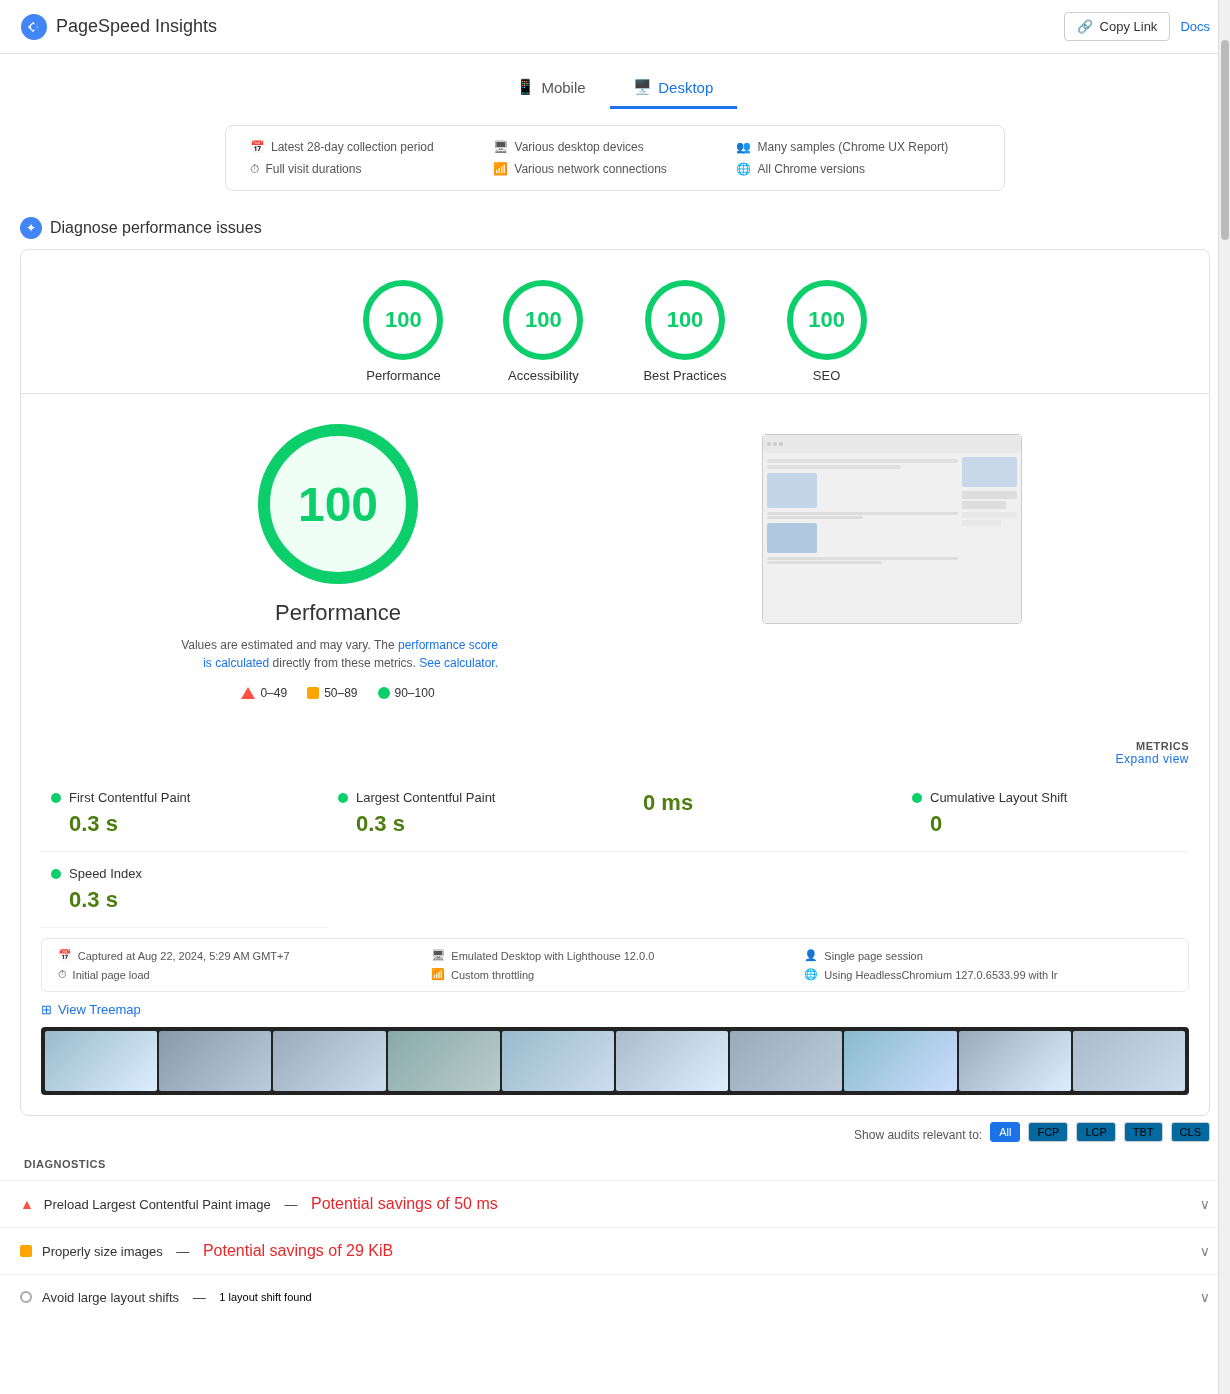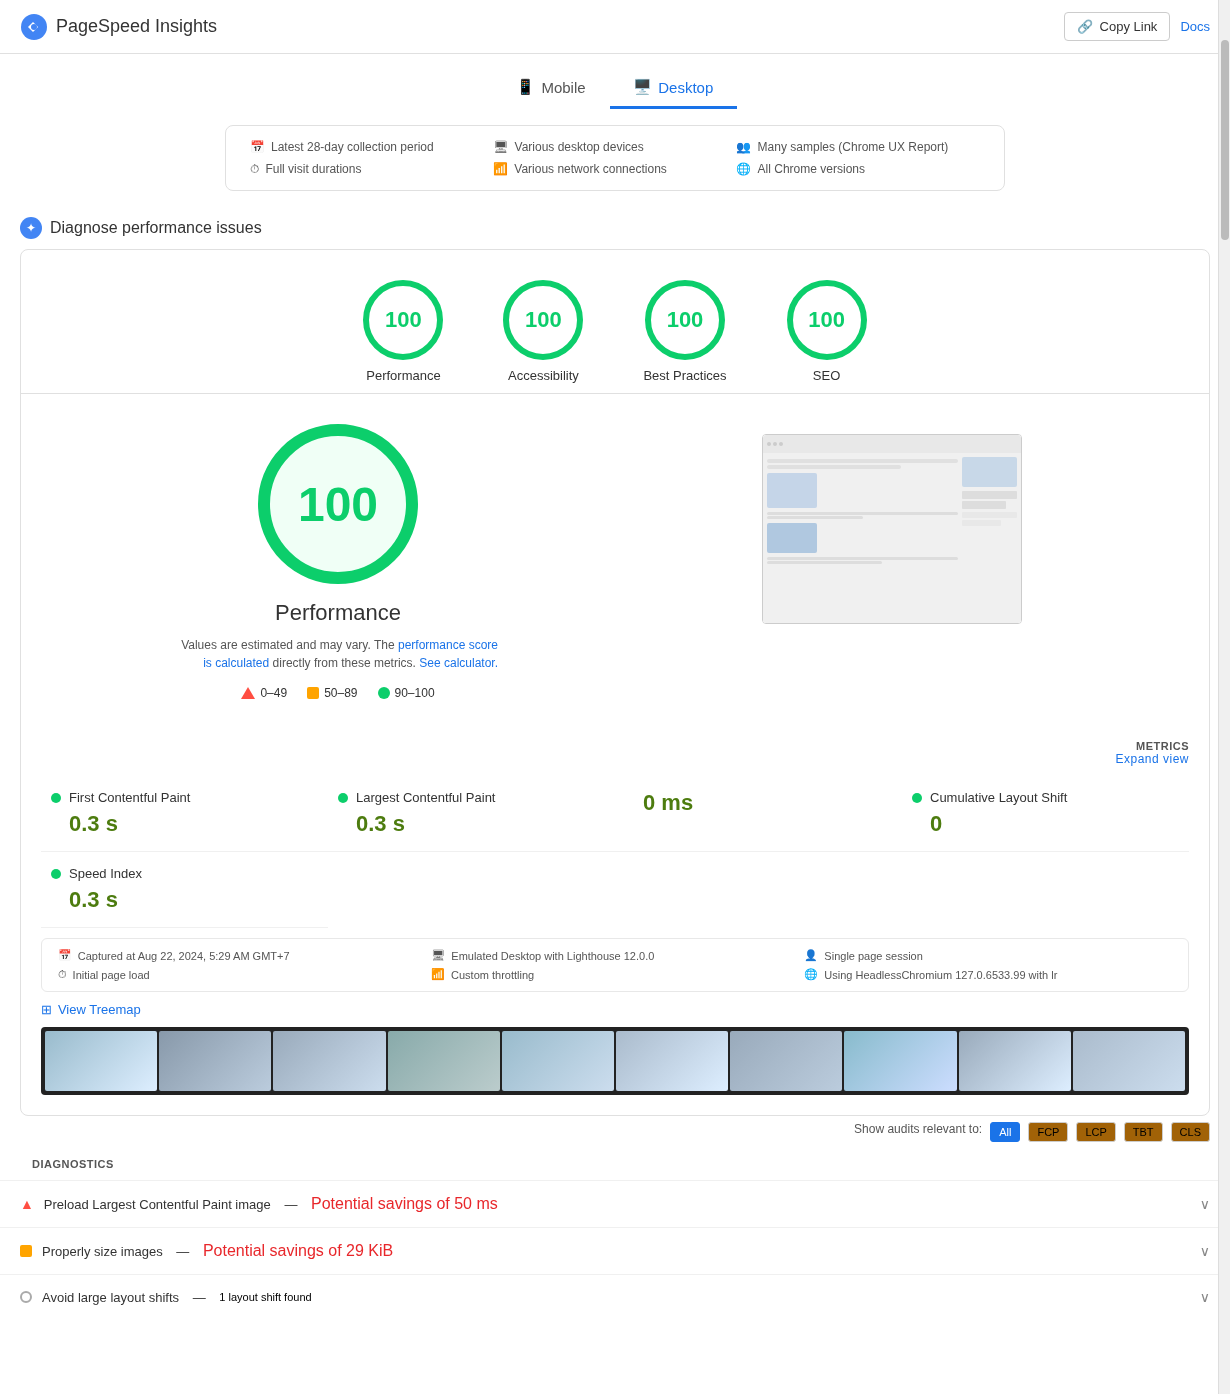--- a/index.html
+++ b/index.html
@@ -158,32 +158,32 @@
       background: #222; padding: 4px; border-radius: 4px; overflow: hidden;
     }
     .filmstrip-frame {
       flex: 1; height: 60px; background: #888; border-radius: 2px; overflow: hidden;
       position: relative;
     }
     .filmstrip-frame-inner { width: 100%; height: 100%; background: linear-gradient(135deg, #9ab, #cde); }
 
     
     .audit-filter {
-      display: flex; align-items: flex-start; justify-content: flex-end;
+      display: flex; align-items: flex-end; justify-content: flex-end;
       padding: 6px 20px; font-size: 12px; color: #555; gap: 8px;
     }
     .filter-btn {
       padding: 3px 8px; border-radius: 3px; border: 1px solid #ccc;
-      cursor: pointer; font-size: 11px; background: #a16207;
+      cursor: pointer; font-size: 11px; background: #0369a1;
     }
     .filter-btn.active { background: #1a73e8; color: #fff; border-color: #1a73e8; }
 
     
     .diagnostics-header {
-      padding: 10px 32px; font-size: 11px; font-weight: 700; color: #555; letter-spacing: 0.5px;
+      padding: 10px 24px; font-size: 11px; font-weight: 700; color: #555; letter-spacing: 0.5px;
     }
     .diagnostic-item {
       display: flex; align-items: center; justify-content: space-between;
       padding: 14px 20px; border-top: 1px solid #f0f0f0; cursor: pointer;
     }
     .diagnostic-left { display: flex; align-items: center; gap: 10px; font-size: 13px; }
     .diag-icon-red { color: #ff4e42; font-size: 14px; }
     .diag-icon-orange { color: #ffa400; font-size: 12px; width: 12px; height: 12px; background: #ffa400; border-radius: 2px; display: inline-block; }
     .diag-icon-circle { width: 12px; height: 12px; border: 2px solid #aaa; border-radius: 50%; display: inline-block; }
     .diag-savings { color: #e8272b; font-size: 16px; }

